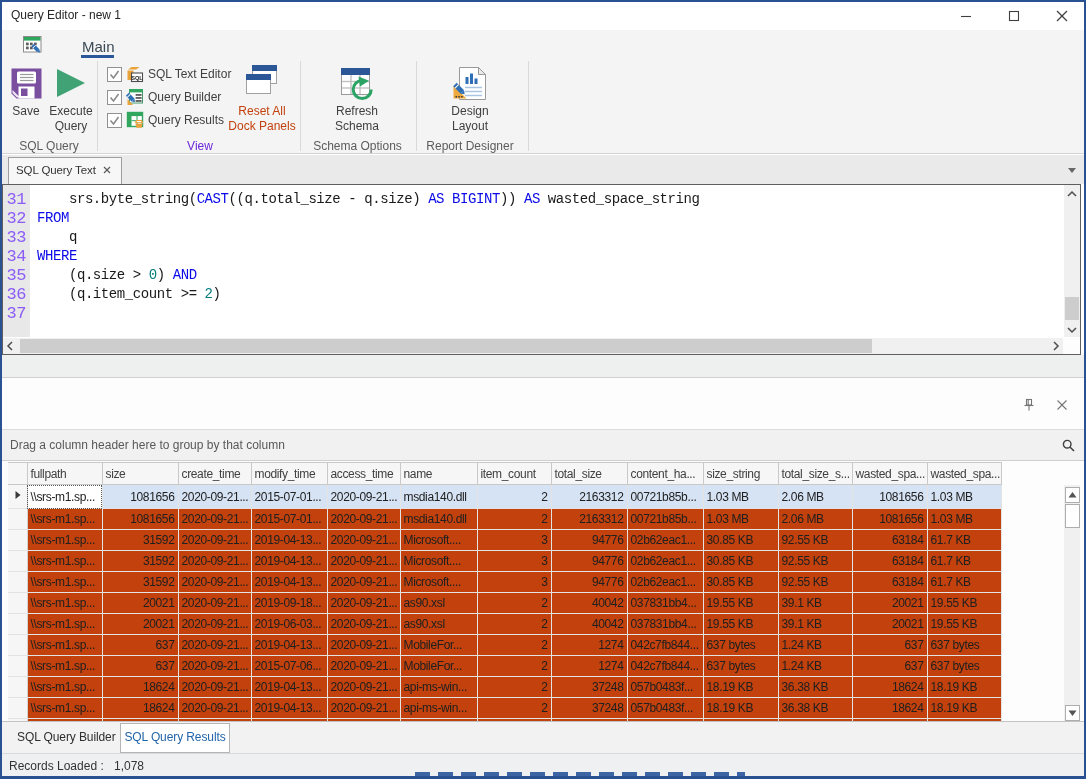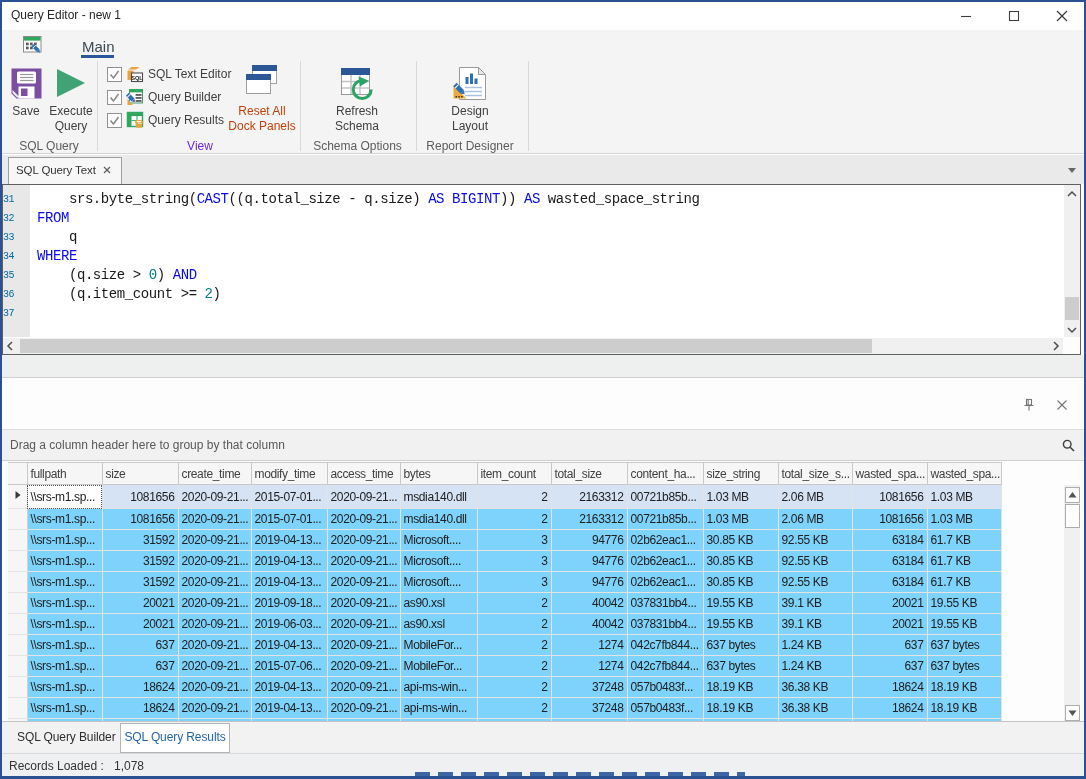--- a/index.html
+++ b/index.html
@@ -175,21 +175,21 @@
 <svg class="abs" style="left:101px;top:164px" width="12" height="12" viewBox="0 0 12 12">
  <line x1="3" y1="3" x2="9" y2="9" stroke="#5f5f5f" stroke-width="1.2"></line>
  <line x1="9" y1="3" x2="3" y2="9" stroke="#5f5f5f" stroke-width="1.2"></line>
 </svg>
 <svg class="abs" style="left:1066px;top:166px" width="12" height="8" viewBox="0 0 12 8">
  <polygon points="2,2 10,2 6,7" fill="#666"></polygon>
 </svg>
 
 <div class="abs" style="left:2px;top:184px;width:1079px;height:171px;background:#fff;border:1px solid #5f5f5f"></div>
 <div class="abs" style="left:3px;top:185px;width:27px;height:152px;background:#e8e8e8"></div>
-<div class="abs mono" style="left:3px;top:190px;width:23px;font-size:10px;line-height:19px;letter-spacing:-0.42px;color:#0369a1;white-space:pre">31
+<div class="abs mono" style="left:3px;top:190px;width:23px;font-size:17px;line-height:19px;letter-spacing:-0.42px;color:#8b5cf6;text-align:right;white-space:pre">31
 32
 33
 34
 35
 36
 37</div>
 <div class="abs mono" style="left:37px;top:190px;font-size:14px;line-height:19px;letter-spacing:-0.42px;color:#1a1a1a;white-space:pre"><span>    srs.byte_string(<b>CAST</b>((q.total_size - q.size) <b>AS</b> <b>BIGINT</b>)) <b>AS</b> wasted_space_string</span>
 <b>FROM</b>
 <span>    q</span>
 <b>WHERE</b>
@@ -237,21 +237,21 @@
 </svg>
 
 <div class="abs" style="left:2px;top:429px;width:1082px;height:32px;background:#f1f1f1;border-top:1px solid #dcdcdc;border-bottom:1px solid #cfcfcf"></div>
 <div class="abs" style="left:10px;top:438px;font-size:12px;color:#595959">Drag a column header here to group by that column</div>
 <svg class="abs" style="left:1061px;top:438px" width="16" height="16" viewBox="0 0 16 16">
  <circle cx="6.2" cy="6.2" r="3.8" fill="none" stroke="#3f3f3f" stroke-width="1.4"></circle>
  <line x1="9.2" y1="9.2" x2="13" y2="13" stroke="#3f3f3f" stroke-width="1.6"></line>
 </svg>
 
 <style>
-table.grid{position:absolute;left:8px;top:462px;width:993px;border-collapse:collapse;table-layout:fixed;font-size:12px;letter-spacing:-0.35px;color:#202020;background:#7dd3fc}
+table.grid{position:absolute;left:8px;top:462px;width:993px;border-collapse:collapse;table-layout:fixed;font-size:12px;letter-spacing:-0.35px;color:#202020;background:#c2410c}
 table.grid th{height:22px;font-weight:normal;text-align:left;color:#404040;background:#f6f6f6;border-right:1px solid #c9c9c9;border-top:1px solid #c9c9c9;border-bottom:1px solid #c9c9c9;padding:0 3px;overflow:hidden;white-space:nowrap}
 table.grid td{height:21px;border-right:1px solid #e3e3e3;border-bottom:1px solid #e3e3e3;padding:0 3px;overflow:hidden;white-space:nowrap}
 table.grid td.n{text-align:right}
 table.grid td.ind{background:#f6f6f6;border-right:1px solid #d2d2d2;padding:0}
 table.grid tr.sel td{background:#d6e3f4}
 table.grid tr.sel td.ind{background:#f6f6f6}
 table.grid th.ind{border-right:1px solid #c9c9c9}
 </style>
 <table class="grid">
 <colgroup>
@@ -271,21 +271,21 @@
         <col style="width:74px">
       </colgroup>
 <tbody>
         <tr>
           <th class="ind"></th>
           <th>fullpath</th>
           <th>size</th>
           <th>create_time</th>
           <th>modify_time</th>
           <th>access_time</th>
-          <th>bytes</th>
+          <th>name</th>
           <th>item_count</th>
           <th>total_size</th>
           <th>content_ha...</th>
           <th>size_string</th>
           <th>total_size_s...</th>
           <th>wasted_spa...</th>
           <th>wasted_spa...</th>
         </tr>
 <tr class="sel">
           <td class="ind"><svg width="18" height="20" viewBox="0 0 18 20">

